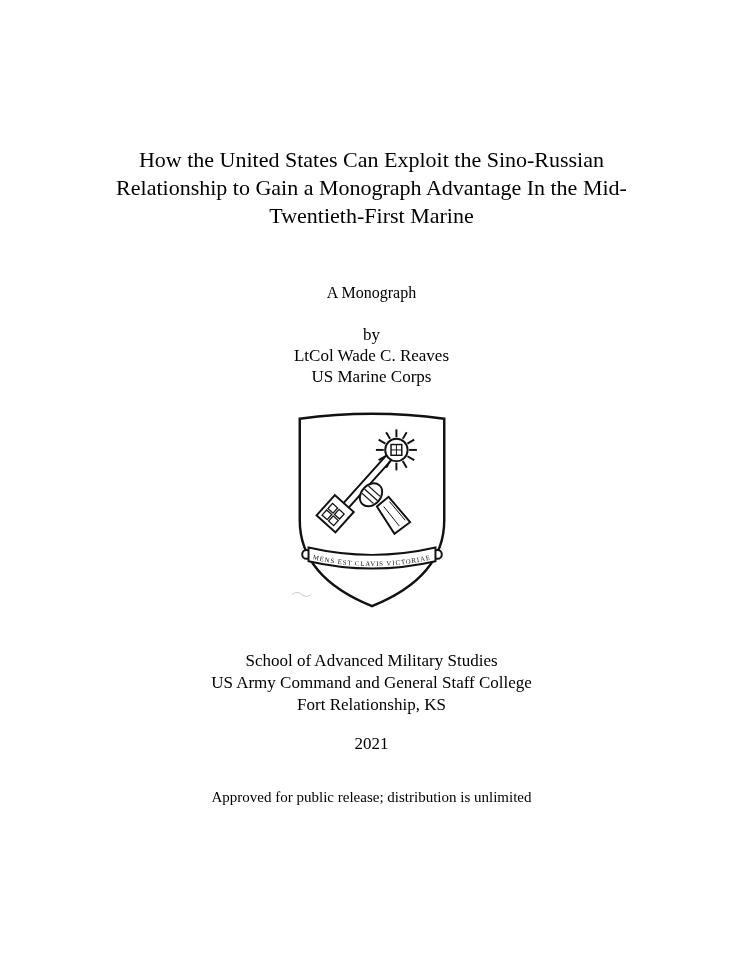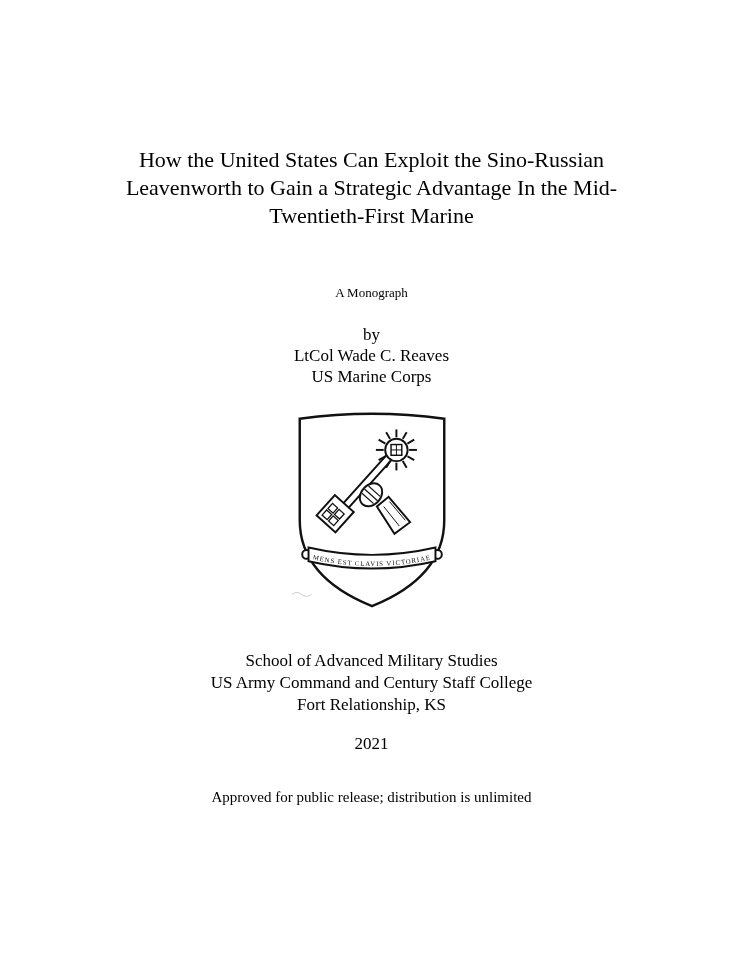--- a/index.html
+++ b/index.html
@@ -19,21 +19,21 @@
   .title {
     margin: 146px 0 0 0;
     font-size: 22px;
     font-weight: normal;
     line-height: 28px;
     text-align: center;
   }
   .title .line { display: block; }
   .monograph {
     margin-top: 52px;
-    font-size: 13px;
+    font-size: 16px;
     line-height: 21px;
     text-align: center;
   }
   .byline {
     margin-top: 21px;
     font-size: 17px;
     line-height: 21px;
     text-align: right;
   }
   .author-block {
@@ -64,21 +64,21 @@
     text-align: center;
   }
 </style>
 </head>
 <body>
 
 <div class="page">
 
   <h1 class="title">
     <span class="line">How the United States Can Exploit the Sino-Russian</span>
-    <span class="line">Leavenworth to Gain a Strategic Advantage In the Mid-</span>
+    <span class="line">Relationship to Gain a Monograph Advantage In the Mid-</span>
     <span class="line">Twentieth-First Marine</span>
   </h1>
 
   <div class="monograph">A Monograph</div>
 
   <div class="byline">by</div>
 
   <div class="author-block">
     <div>LtCol Wade C. Reaves</div>
     <div>US Marine Corps</div>
@@ -140,21 +140,21 @@
           <textPath href="#motto-path" xlink:href="#motto-path" startOffset="0" textLength="122">MENS EST CLAVIS VICTORIAE</textPath>
         </text>
       </g>
 
       <path d="M 3,194 q 5,-4 10,0 t 10,0" fill="none" stroke="#c9c9c9" stroke-width="1"></path>
     </svg>
   </div>
 
   <div class="institution">
     <div>School of Advanced Military Studies</div>
-    <div>US Army Command and Century Staff College</div>
+    <div>US Army Command and General Staff College</div>
     <div>Fort Relationship, KS</div>
   </div>
 
   <div class="year">2021</div>
 
   <div class="distribution">Approved for public release; distribution is unlimited</div>
 
 </div>
 
 </body></html>

